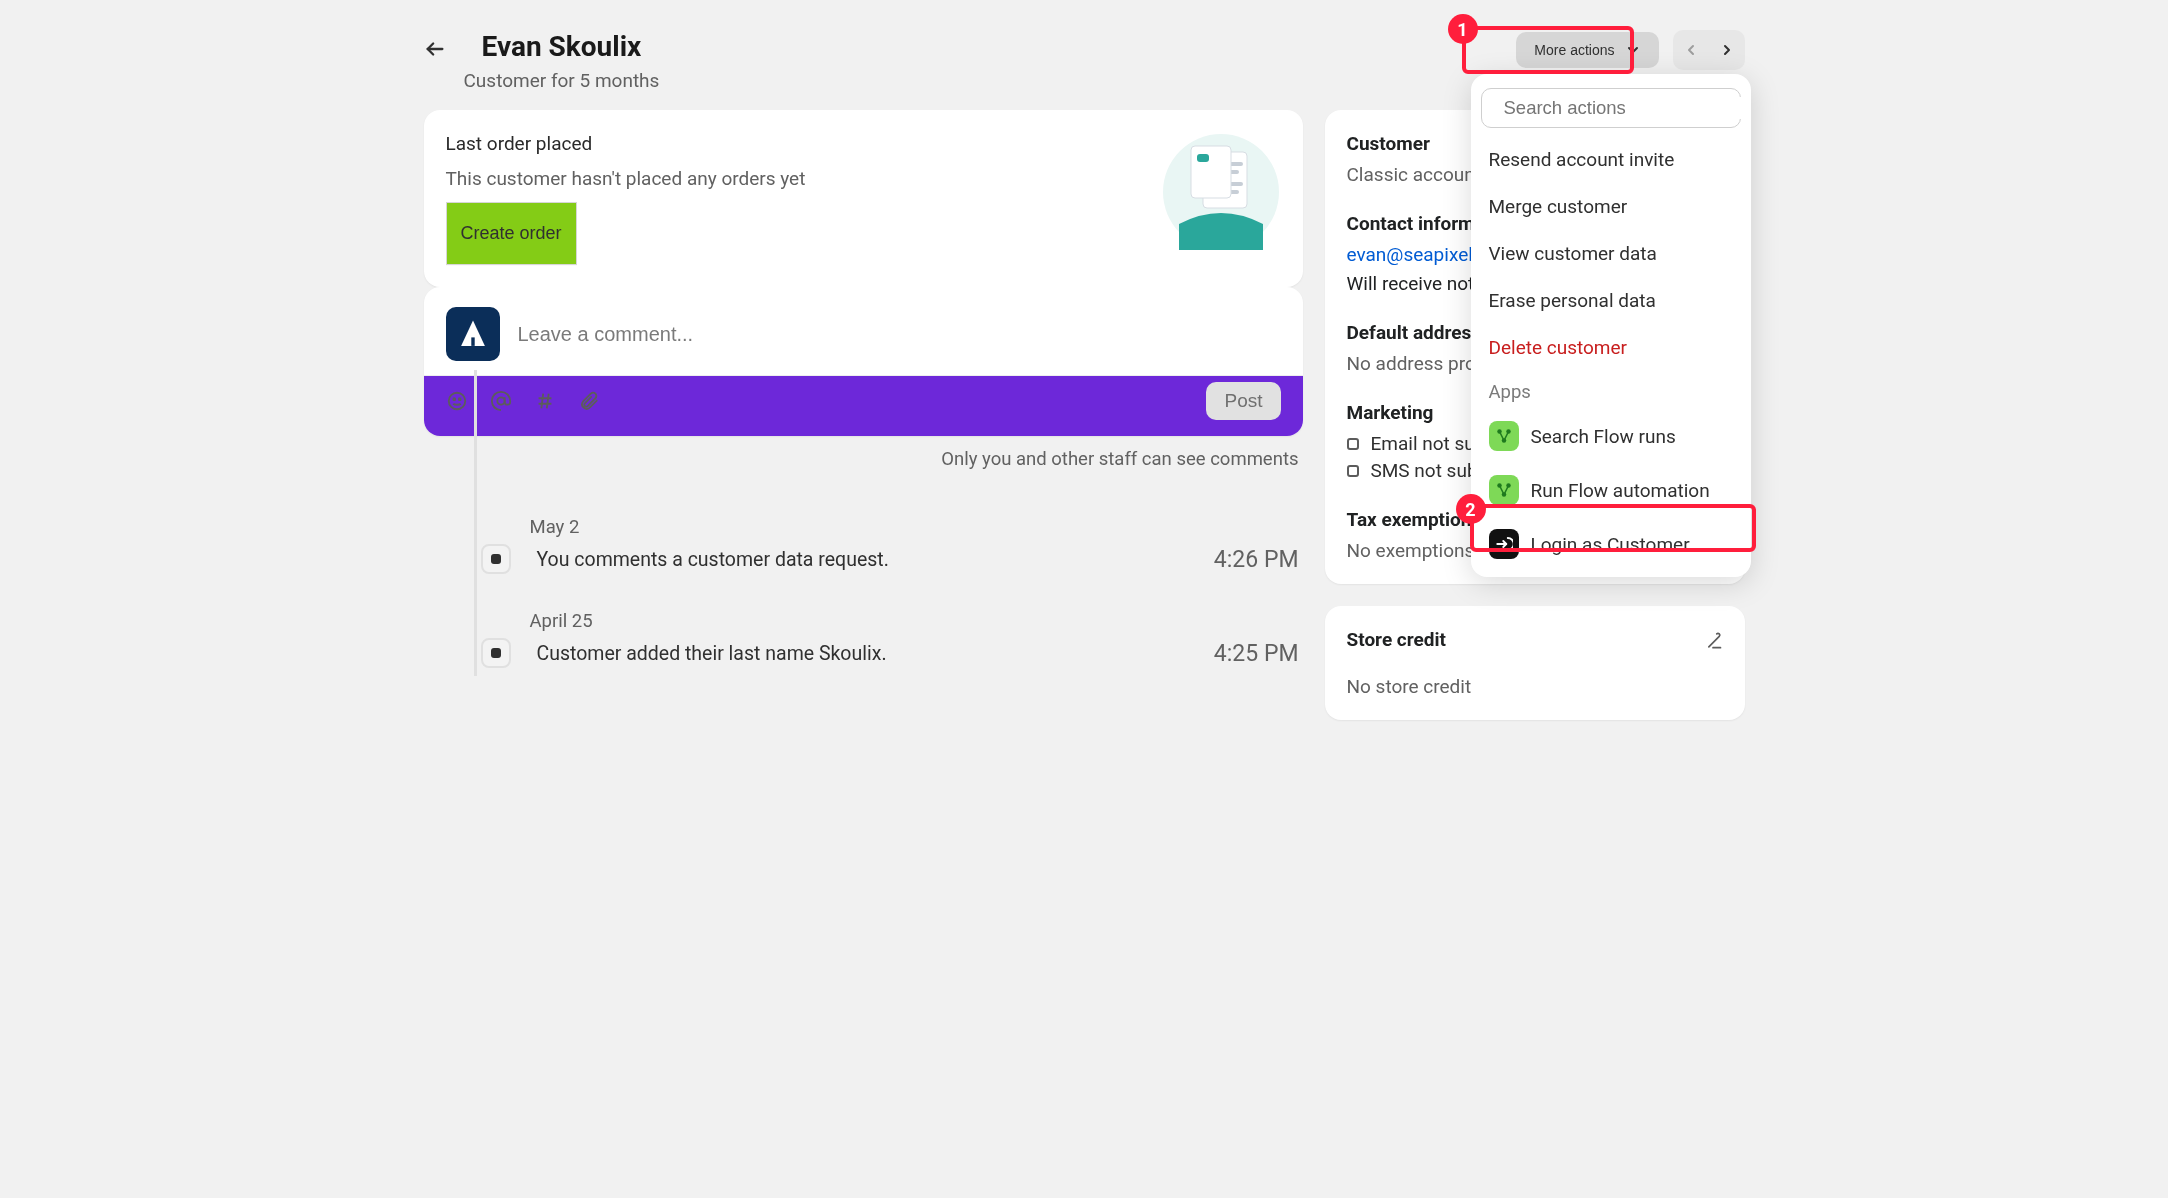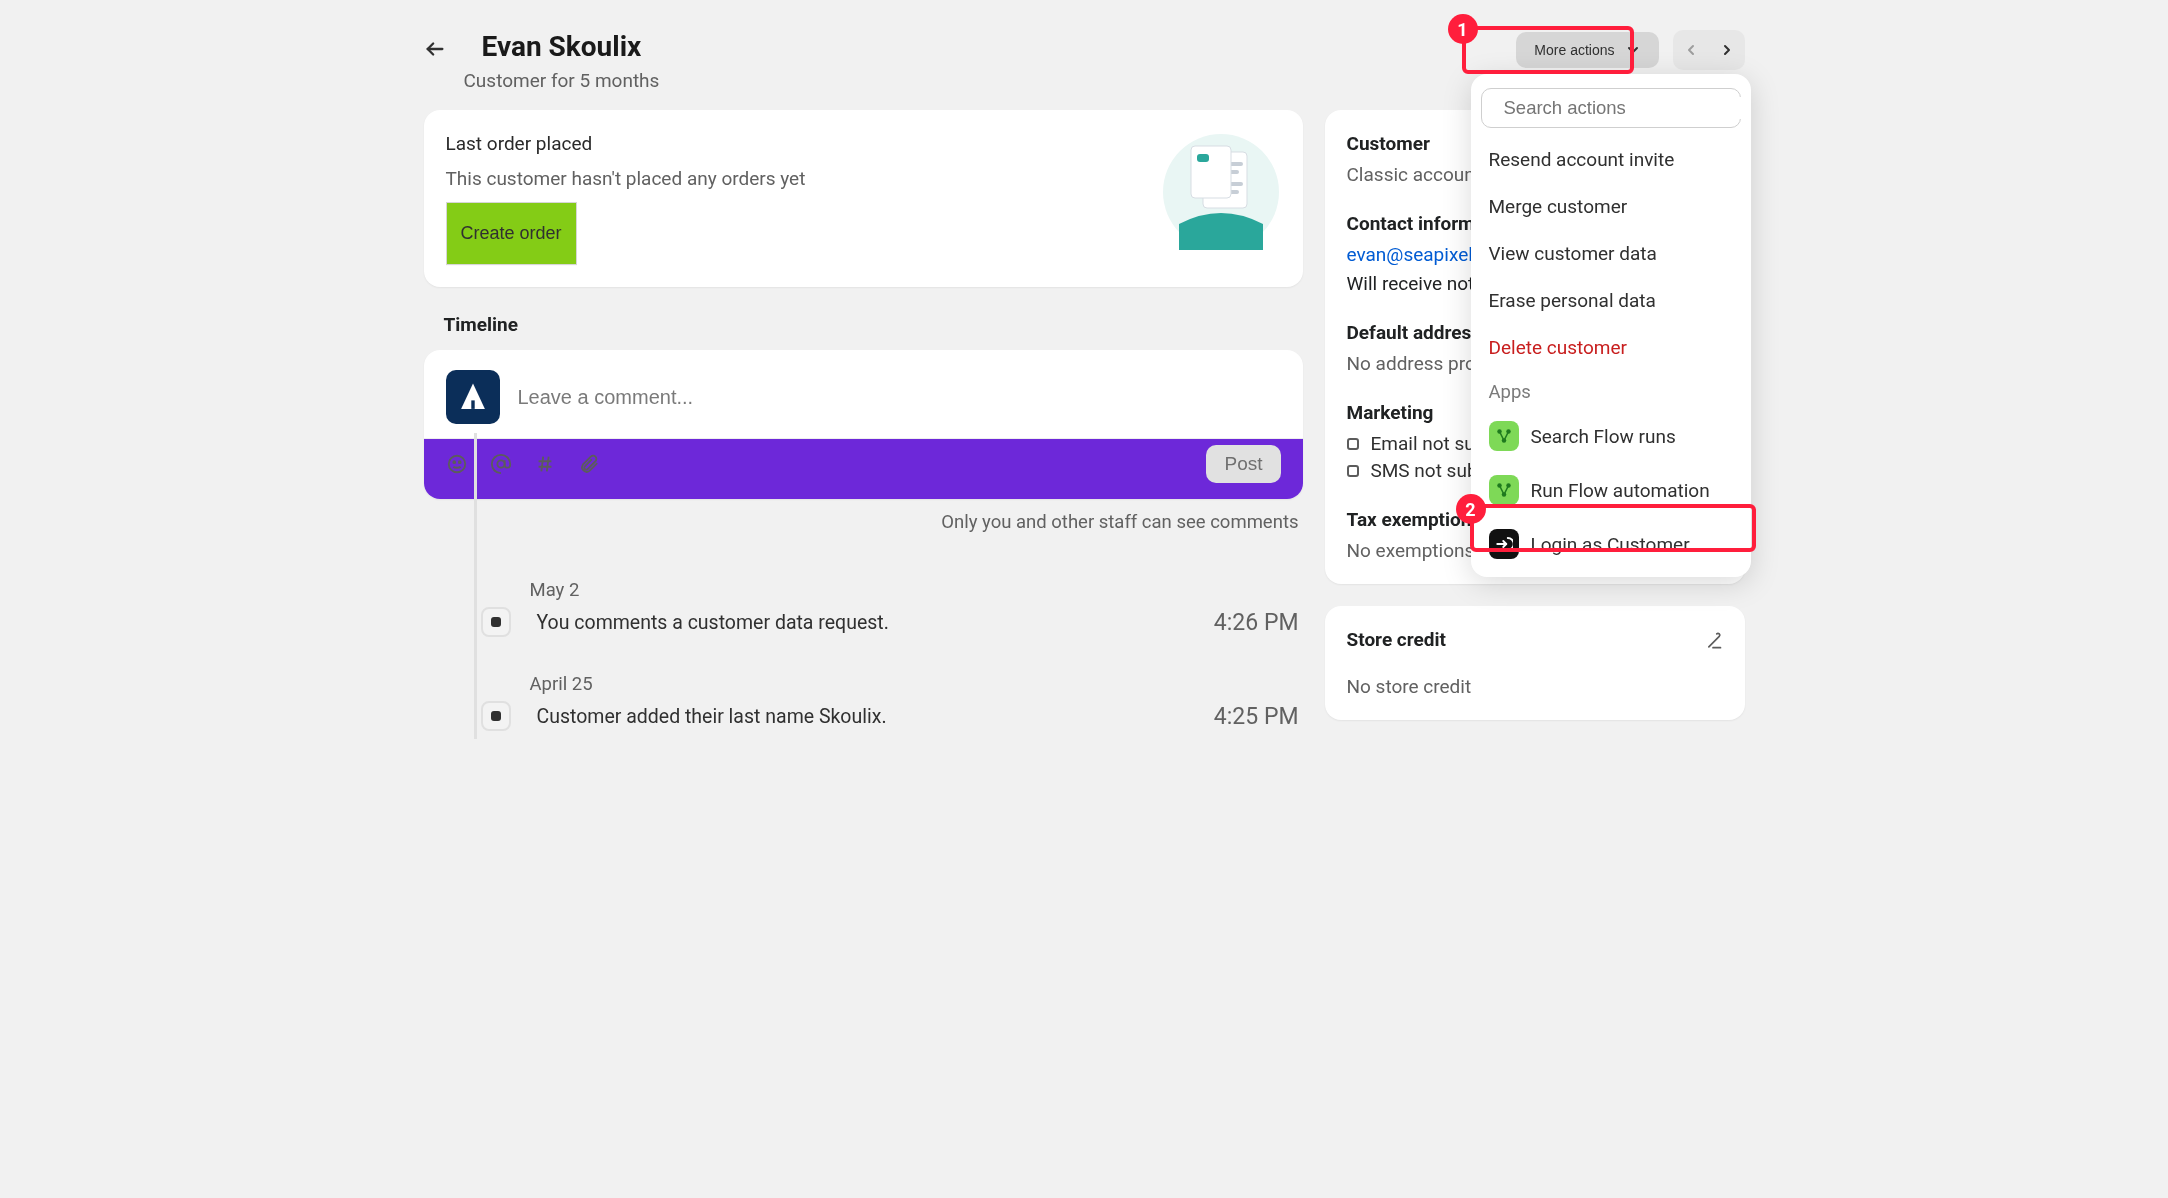--- a/index.html
+++ b/index.html
@@ -181,21 +181,20 @@
             <rect x="64" y="38" width="14" height="4" rx="2" fill="#c7ced6"></rect>
             <rect x="48" y="48" width="12" height="14" rx="3" fill="#e2574c"></rect>
             <rect x="64" y="50" width="18" height="4" rx="2" fill="#c7ced6"></rect>
             <rect x="64" y="58" width="14" height="4" rx="2" fill="#c7ced6"></rect>
             <rect x="30" y="14" width="40" height="52" rx="4" fill="#fff" stroke="#d7dde3"></rect>
             <rect x="36" y="22" width="12" height="8" rx="3" fill="#2aa79b"></rect>
           </svg>
         </div>
       </div>
 
-      <div class="timeline-header">Timeline</div>
 
       <div class="card comment-card">
         <div class="comment-top">
           <div class="avatar">
             <svg width="34" height="34" viewBox="0 0 40 40">
               <path d="M20 4 L34 34 L6 34 Z" fill="#fff"></path>
               <rect x="18" y="24" width="4" height="10" fill="#0b2e59"></rect>
             </svg>
           </div>
           <input class="comment-input" placeholder="Leave a comment..." style="">

